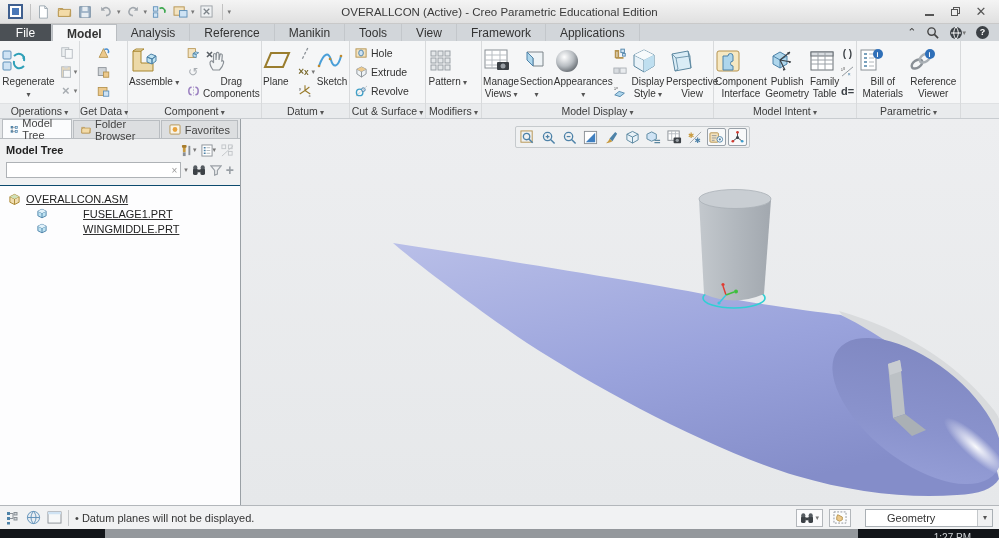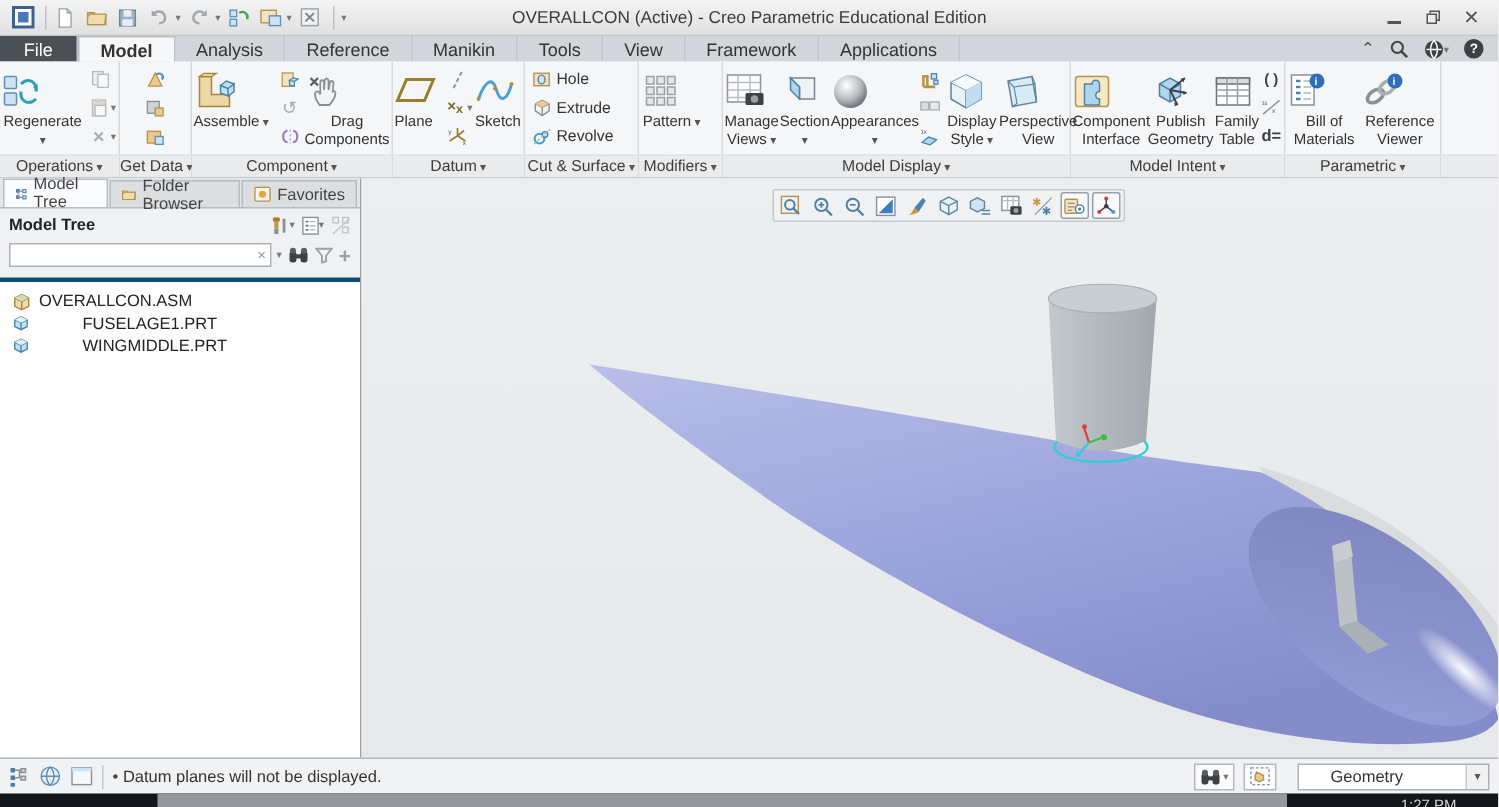--- a/index.html
+++ b/index.html
@@ -55,23 +55,23 @@
   .ptabs { display:flex; align-items:flex-end; height:20px; padding:2px 2px 0; gap:1px; background:#e4e6e8; border-bottom:1px solid #b9bdc1; }
   .ptab { display:flex; align-items:center; gap:4px; padding:2px 7px; font-size:11px; background:#dcdee0; border:1px solid #b9bdc1; border-bottom:none; color:#444; height:18px; }
   .ptab.active { background:#fbfcfd; height:19px; font-weight:normal; }
   .phead { display:flex; align-items:center; height:22px; padding:0 6px; }
   .phead .ptitle { font-weight:bold; font-size:11px; color:#222; }
   .phead-icons { margin-left:auto; display:flex; align-items:center; gap:5px; }
   .psearch { display:flex; align-items:center; height:20px; padding:0 6px 2px; gap:4px; }
   .searchbox { flex:1; height:16px; background:#fff; border:1px solid #aeb2b6; display:flex; align-items:center; }
   .searchbox input { flex:1; border:none; outline:none; font-size:11px; padding:0 3px; background:transparent; }
   .clear-x { color:#999; font-size:10px; padding-right:3px; }
-  .ptree { background:#fdfdfe; position:absolute; left:0; right:0; top:66px; bottom:0; border-top:3px solid #0c4a6e; padding-top:5px; }
+  .ptree { background:#fdfdfe; position:absolute; left:0; right:0; top:66px; bottom:0; border-top:1px solid #0c4a6e; padding-top:5px;text-decoration:underline; }
   .titem { display:flex; align-items:center; gap:5px; height:15px; font-size:11px; color:#222; padding-left:8px; }
-  .titem.indent { padding-left:8px;gap:35px; }
+  .titem.indent { padding-left:36px;gap:35px; }
 
   
   .viewport { position:absolute; left:241px; top:119px; width:758px; height:386px; background:linear-gradient(#edeef0,#e6e8ea); overflow:hidden; }
   .gtoolbar { position:absolute; left:274px; top:7px; display:flex; align-items:center; gap:2px; background:rgba(240,241,242,.85); border:1px solid #c6cacd; border-radius:2px; padding:1px 2px; }
   .gbtn { width:19px; height:18px; display:flex; align-items:center; justify-content:center; border-radius:2px; }
   .gbtn.on { background:#f8f9fa; border:1px solid #98a0a8; }
 
   
   .statusbar { position:absolute; left:0; top:505px; width:999px; height:24px; background:#f1f2f3; border-top:1px solid #b3b7bb; display:flex; align-items:center; padding:0 6px; gap:6px; }
   .ssep { width:1px; height:16px; background:#c5c8cb; }

